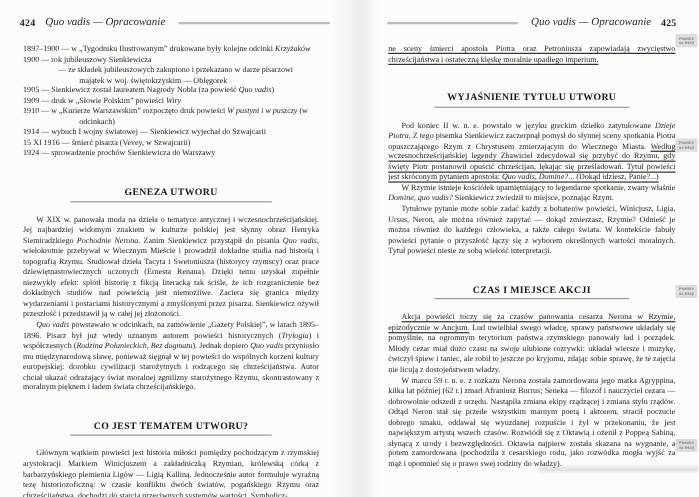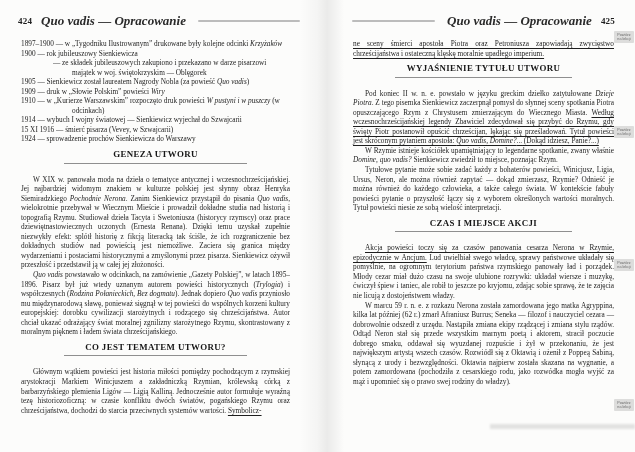--- a/index.html
+++ b/index.html
@@ -18,39 +18,39 @@
   }
   .page{position:absolute;top:0;height:452px;width:317px;box-sizing:border-box;background:transparent;}
   .page-left{left:0;}
   .page-right{left:318px;}
 
   
   .pghead{display:flex;align-items:center;margin-top:15px;height:11px;}
   .page-left .pghead{margin-left:18px;margin-right:17px;}
   .page-right .pghead{margin-left:34px;margin-right:20px;}
   .pgnum{font-weight:bold;font-size:9px;letter-spacing:.2px;}
-  .runtitle{font-style:italic;font-size:13px;white-space:nowrap;color:#2a2a2a;font-weight:bold;}
+  .runtitle{font-style:italic;font-size:10px;white-space:nowrap;color:#2a2a2a;}
   .page-left .runtitle{margin-left:9px;}
   .page-right .runtitle{margin-right:9px;}
   .headrule{flex:1;height:2px;background:#bcbcbc;border-radius:1px;}
   .page-left .headrule{margin-left:12px;}
   .page-right .headrule{margin-right:12px;}
 
   
   .content{font-size:7.3px;line-height:9.55px;text-align:justify;}
   .page-left .content{margin:13px 27px 0 21px;}
   .page-right .content{margin:13px 21px 0 35px;}
 
   
   .chrono{margin-bottom:2px;}
   .chrono-item{padding-left:51px;text-indent:-51px;text-align:left;}
   .chrono-sub{padding-left:51px;text-indent:-19px;text-align:left;}
 
   
-  .section-head{margin-top:6px;margin-bottom:11px;}
+  .section-head{margin-top:26px;margin-bottom:11px;}
   .section-head .htext{text-align:center;font-weight:bold;font-size:8.9px;letter-spacing:.35px;color:#171717;}
   .section-head .hline{width:68%;margin:3px auto 0;border-bottom:1px solid #8f8f8f;}
 
   .para{margin:0;text-indent:12px;}
   .para.noindent{text-indent:0;}
 
   .b{font-weight:normal;}
   .i{font-style:italic;}
   .u{text-decoration:underline;text-decoration-thickness:0.8px;text-underline-offset:1.5px;}
 

